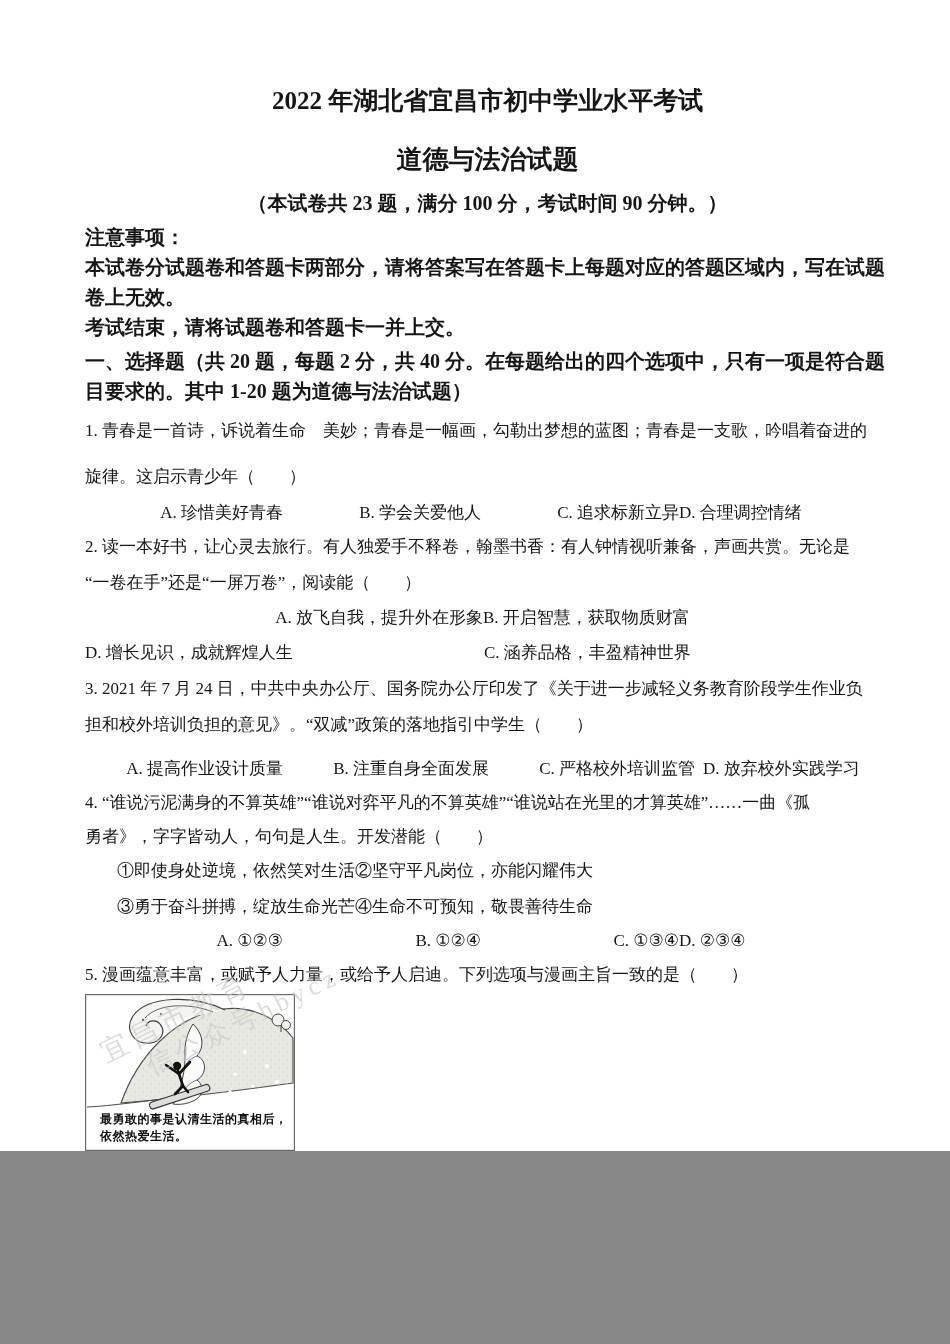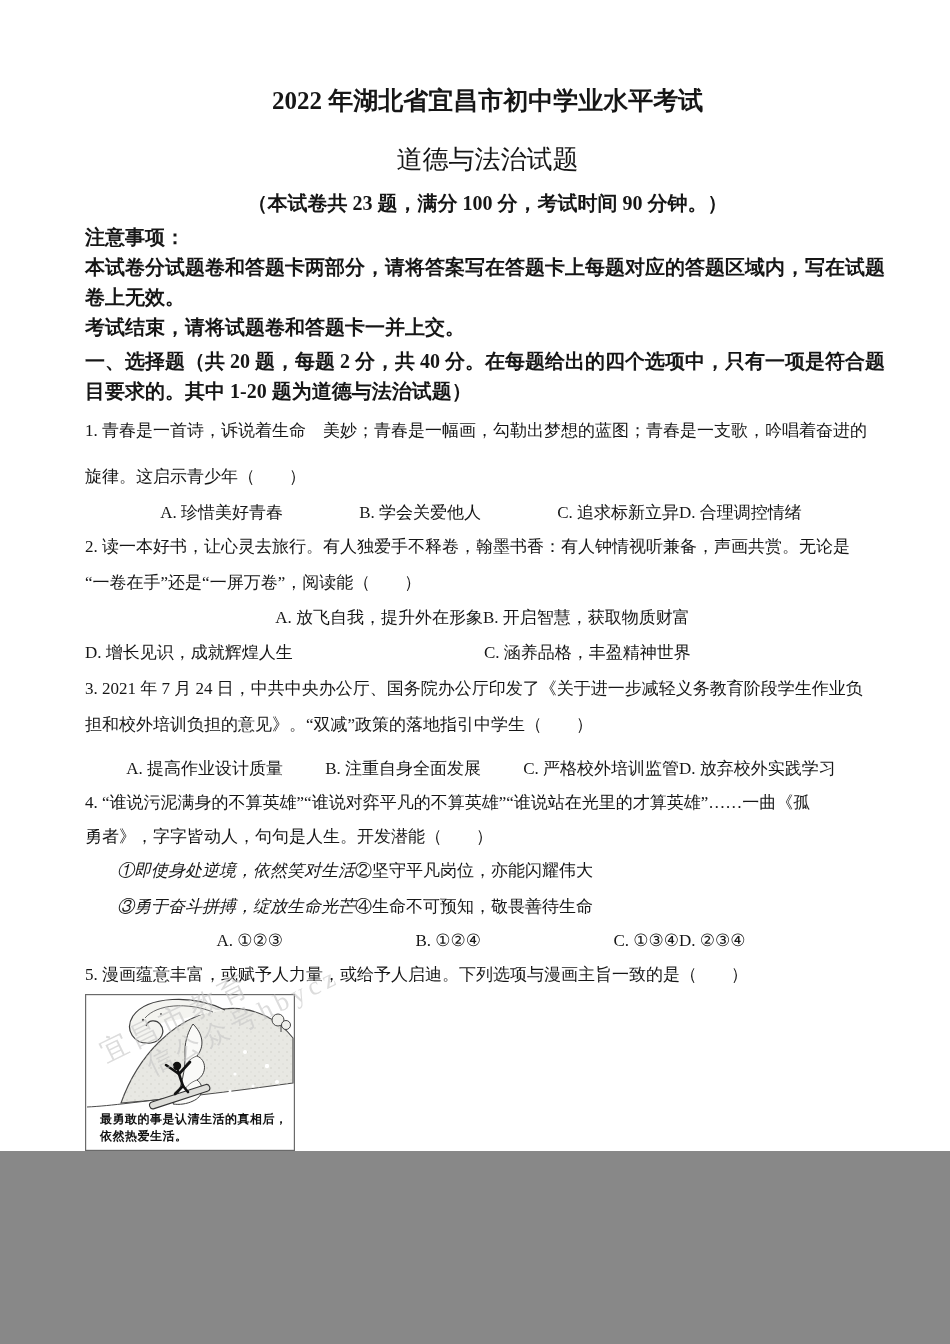--- a/index.html
+++ b/index.html
@@ -9,32 +9,32 @@
     margin:0 auto;
     background:#ffffff;
     box-sizing:border-box;
     padding:86px 60px 0 85px;
     font-family:"Liberation Serif","DejaVu Serif",serif;
     color:#161616;
     overflow:hidden;
   }
   .center{text-align:center;}
   .doc-title{font-size:25px;font-weight:bold;line-height:30px;white-space:nowrap;}
-  .doc-subtitle{font-size:26px;font-weight:normal;line-height:32px;margin-top:28px;white-space:nowrap;}
+  .doc-subtitle{font-size:26px;font-weight:bold;line-height:32px;margin-top:28px;white-space:nowrap;}
   .info{font-size:20px;font-weight:bold;line-height:26px;margin-top:14px;white-space:nowrap;}
   .b20{font-size:20px;font-weight:bold;line-height:30px;white-space:nowrap;}
   .body{font-size:17px;line-height:26px;white-space:nowrap;}
   .row{display:flex;}
   .col{white-space:nowrap;text-align:right;}
   .w198{flex:0 0 198px;width:198px;}
-  .w270{flex:0 0 270px;width:270px;font-style:italic;}
+  .w270{flex:0 0 270px;width:270px;}
   .w398{flex:0 0 398px;width:398px;}
   .mt4{margin-top:4px;}.mt6{margin-top:6px;}.mt8{margin-top:8px;}
   .mt9{margin-top:9px;}.mt10{margin-top:10px;}.mt12{margin-top:12px;}
-  .mt18{margin-top:18px;}.mt20{margin-top:20px;}.mt28{margin-top:28px;}
+  .mt18{margin-top:18px;gap:8px;}.mt20{margin-top:20px;}.mt28{margin-top:28px;}
   .comic{position:relative;width:212px;}
   .comic svg{display:block;}
   .watermark{
     position:absolute;left:10px;top:46px;
     transform:rotate(-26deg);transform-origin:0 0;
     color:#c7c7c7;opacity:0.62;
     font-size:28px;letter-spacing:5px;line-height:32px;
     pointer-events:none;white-space:nowrap;width:420px;
   }
   .watermark .wm2{margin-left:36px;font-size:26px;}

